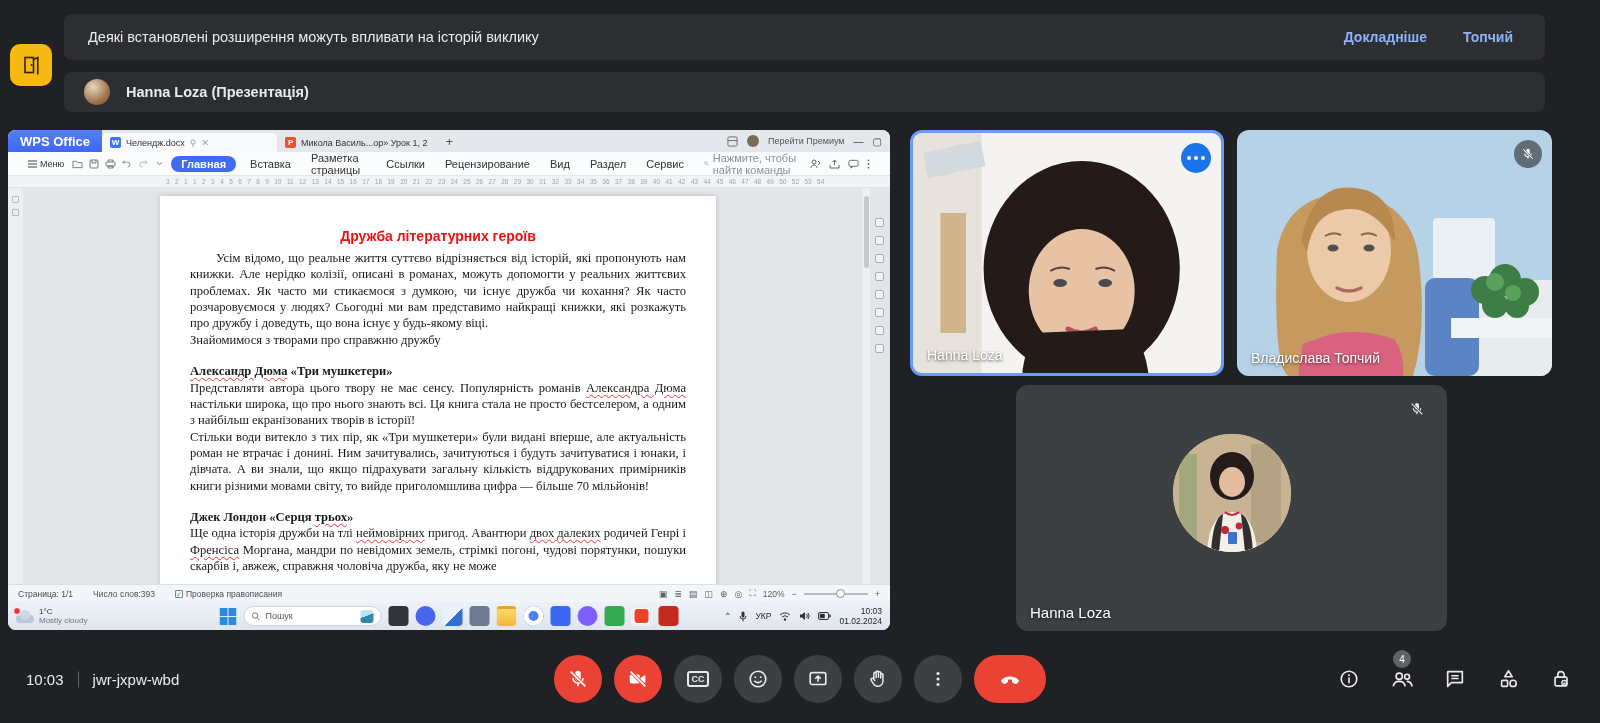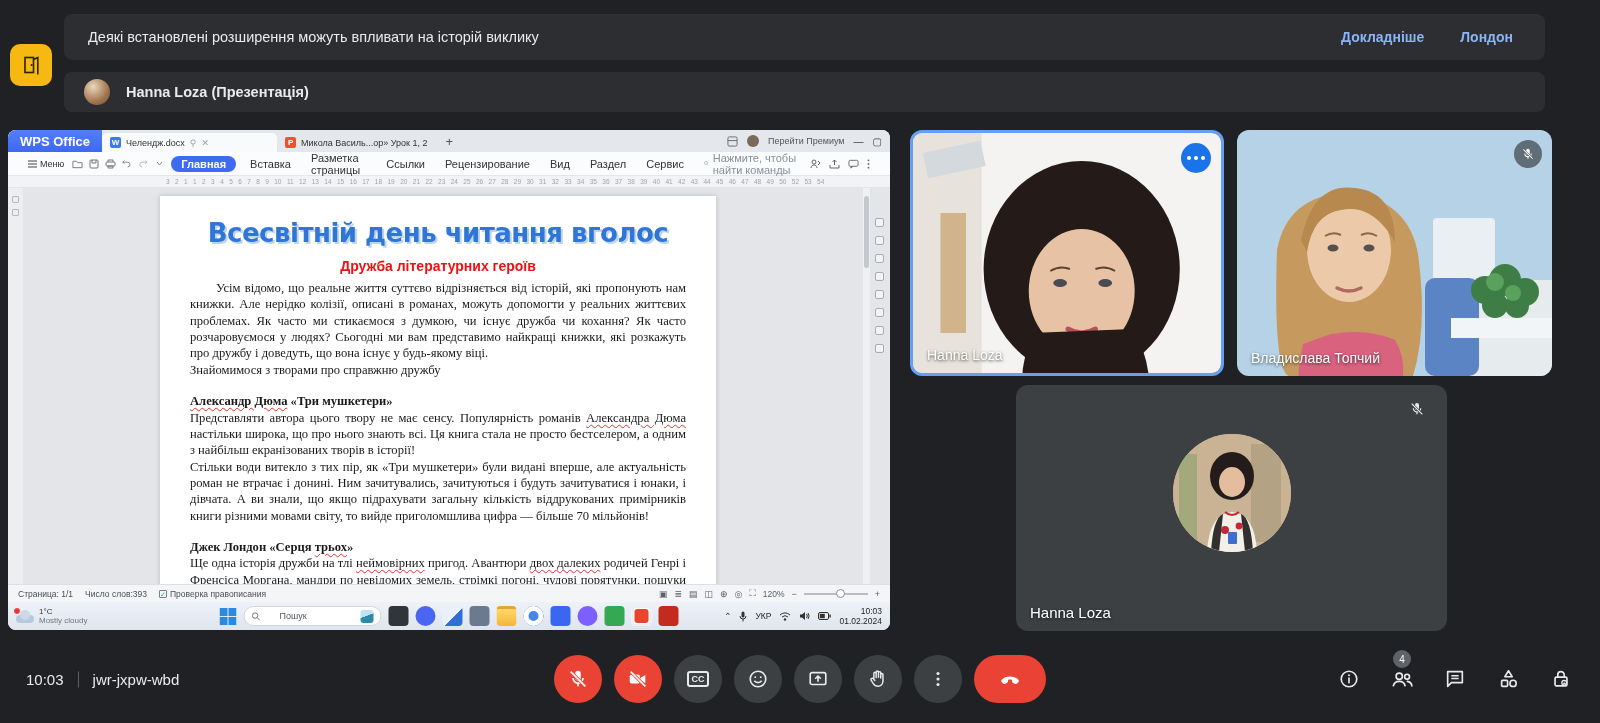--- a/index.html
+++ b/index.html
@@ -91,21 +91,21 @@
   .page-sheet p.ind { text-indent:26px; }
   .page-sheet p.hd { font-weight:700; margin-top:15px; text-align:left; }
   .sp { text-decoration:underline wavy #e03131 1px; text-underline-offset:2px; }
   .right-tools { position:absolute; right:2px; top:14px; bottom:0; width:18px;
     display:flex; flex-direction:column; align-items:center; gap:9px; padding-top:16px; }
   .rt { width:9px; height:9px; border:1px solid #a8adb4; border-radius:2px; background:#f2f3f5; }
   .vscroll { position:absolute; right:20px; top:0; bottom:0; width:7px; background:#eff0f2; }
   .vscroll .thumb { position:absolute; top:8px; width:5px; left:1px; height:72px; background:#c5c9cf; border-radius:3px; }
 
   .wps-statusbar { height:18px; background:#f4f5f7; border-top:1px solid #dcdfe4; display:flex;
-    align-items:center; gap:12px; padding:0 10px; font-size:8.5px; color:#4a4f55; flex:0 0 auto; }
+    align-items:center; gap:20px; padding:0 10px; font-size:8.5px; color:#4a4f55; flex:0 0 auto; }
   .spell { display:flex; align-items:center; gap:3px; }
   .cbx { width:8px; height:8px; border:1px solid #7a8088; border-radius:1px; font-size:7px;
     line-height:8px; text-align:center; color:#3a7; }
   .sb-right { margin-left:auto; display:flex; align-items:center; gap:7px; color:#5a6068; }
   .sb-ic { font-size:9px; }
   .zoom-track { width:64px; height:2px; background:#b8bcc2; position:relative; }
   .zoom-knob { position:absolute; left:50%; top:-4px; width:9px; height:9px; border:1px solid #8a9098;
     border-radius:50%; background:#fff; }
 
   .win-taskbar { height:28px; background:linear-gradient(#eef2f8,#dfe5ee); display:flex;
@@ -114,21 +114,21 @@
   .weather .wtxt { font-size:8px; color:#30343a; line-height:1.15; }
   .weather .wtxt .sub { color:#70767e; }
   .cloud { position:relative; width:18px; height:13px; }
   .cloud b { position:absolute; bottom:0; left:0; width:18px; height:8px; background:#b8c9dd; border-radius:5px; }
   .cloud i { position:absolute; top:0; left:4px; width:10px; height:10px; background:#cdd9e8; border-radius:50%; }
   .cloud .dot { position:absolute; top:-3px; left:-3px; width:8px; height:8px; background:#e33; border-radius:50%; border:1px solid #fff; }
   .tb-center { position:absolute; left:50%; transform:translateX(-50%); display:flex; align-items:center; gap:7px; }
   .tb-ic { width:20px; height:20px; border-radius:4px; position:relative; }
   .tb-ic.active { box-shadow:0 0 0 2px #fff; background:#fff; }
   .search-pill { width:138px; height:20px; background:#fff; border:1px solid #d0d5db; border-radius:11px;
-    display:flex; align-items:center; gap:19px; padding:0 7px; font-size:9px; color:#50565e; }
+    display:flex; align-items:center; gap:5px; padding:0 7px; font-size:9px; color:#50565e; }
   .bing-pic { margin-left:auto; width:13px; height:13px; border-radius:3px;
     background:linear-gradient(160deg,#bfe3ef 45%,#2d8aa8 46%); }
   .tray { margin-left:auto; display:flex; align-items:center; gap:8px; font-size:8.5px; color:#1d2126; }
   .tray .dt { text-align:right; line-height:1.2; }
 
   
   .footer { position:absolute; left:0; right:0; bottom:0; height:88px; }
   .foot-left { position:absolute; left:26px; top:50%; transform:translateY(-50%);
     display:flex; align-items:center; gap:14px; color:#e8eaed; font-size:15px; font-weight:500; }
   .foot-left .sep { width:1px; height:16px; background:#5f6368; }
@@ -148,21 +148,21 @@
     background:#5f6368; color:#fff; border-radius:50%; font-size:10px; display:flex;
     align-items:center; justify-content:center; font-family:"Liberation Sans",sans-serif; }
 </style>
 </head>
 <body>
 
 <div class="warn-banner">
   <span class="txt">Деякі встановлені розширення можуть впливати на історій виклику</span>
   <div class="banner-actions">
     <button class="lnk">Докладніше</button>
-    <button class="lnk">Лондон</button>
+    <button class="lnk">Топчий</button>
   </div>
 </div>
 
 <div class="door-ic">
   <svg width="24" height="24" viewBox="0 0 24 24" fill="none" stroke="#2c2200" stroke-width="1.6">
     <rect x="6" y="4.5" width="8.5" height="15"></rect>
       <path d="M14.5 6.5l4.3-2v17"></path>
       <circle cx="12.6" cy="12" r="1" fill="#2c2200" stroke="none"></circle>
   </svg>
 </div>
@@ -267,21 +267,20 @@
 
     <div class="wps-ruler">3 2 1 1 2 3 4 5 6 7 8 9 10 11 12 13 14 15 16 17 18 19 20 21 22 23 24 25 26 27 28 29 30 31 32 33 34 35 36 37 38 39 40 41 42 43 44 45 46 47 48 49 50 52 53 54</div>
 
     <div class="wps-docarea">
       <div class="left-strip">
         <span class="strip-dot"></span>
         <span class="strip-dot"></span>
       </div>
 
       <div class="page-sheet">
-        <div class="doc-title">Всесвітній день читання вголос</div>
         <div class="doc-sub">Дружба літературних героїв</div>
         <p class="ind">Усім відомо, що реальне життя суттєво відрізняється від історій, які пропонують нам книжки. Але нерідко колізії, описані в романах, можуть допомогти у реальних життєвих проблемах. Як часто ми стикаємося з думкою, чи існує дружба чи кохання? Як часто розчаровуємося у людях? Сьогодні ми вам представимо найкращі книжки, які розкажуть про дружбу і доведуть, що вона існує у будь-якому віці.</p>
         <p>Знайомимося з творами про справжню дружбу</p>
         <p class="hd"><span class="sp">Александр Дюма</span><span> «Три мушкетери»</span></p>
         <p><span>Представляти автора цього твору не має сенсу. Популярність романів </span><span class="sp">Александра Дюма</span><span> настільки широка, що про нього знають всі. Ця книга стала не просто бестселером, а одним з найбільш екранізованих творів в історії!</span></p>
         <p>Стільки води витекло з тих пір, як «Три мушкетери» були видані вперше, але актуальність роман не втрачає і донині. Ним зачитувались, зачитуються і будуть зачитуватися і юнаки, і дівчата. А ви знали, що якщо підрахувати загальну кількість віддрукованих примірників книги різними мовами світу, то вийде приголомшлива цифра — більше 70 мільйонів!</p>
         <p class="hd"><span>Джек Лондон «Серця </span><span class="sp">трьох</span><span>»</span></p>
         <p><span>Ще одна історія дружби на тлі </span><span class="sp">неймовірних</span><span> пригод. Авантюри </span><span class="sp">двох далеких</span><span> родичей Генрі і </span><span class="sp">Френсіса</span><span> Моргана, мандри по невідомих земель, стрімкі погоні, чудові порятунки, пошуки скарбів і, авжеж, справжня чоловіча дружба, яку не може</span></p>
       </div>
 

